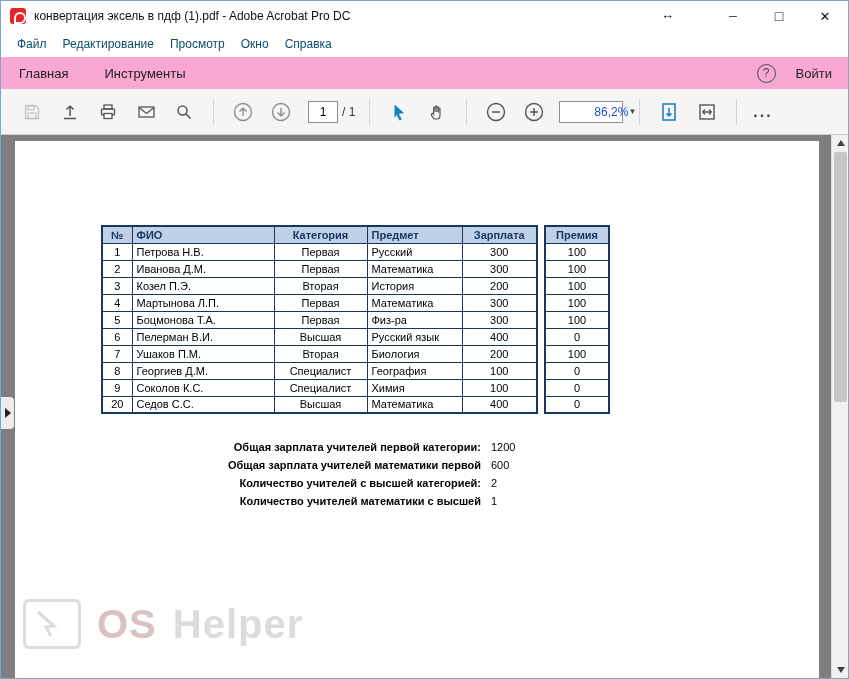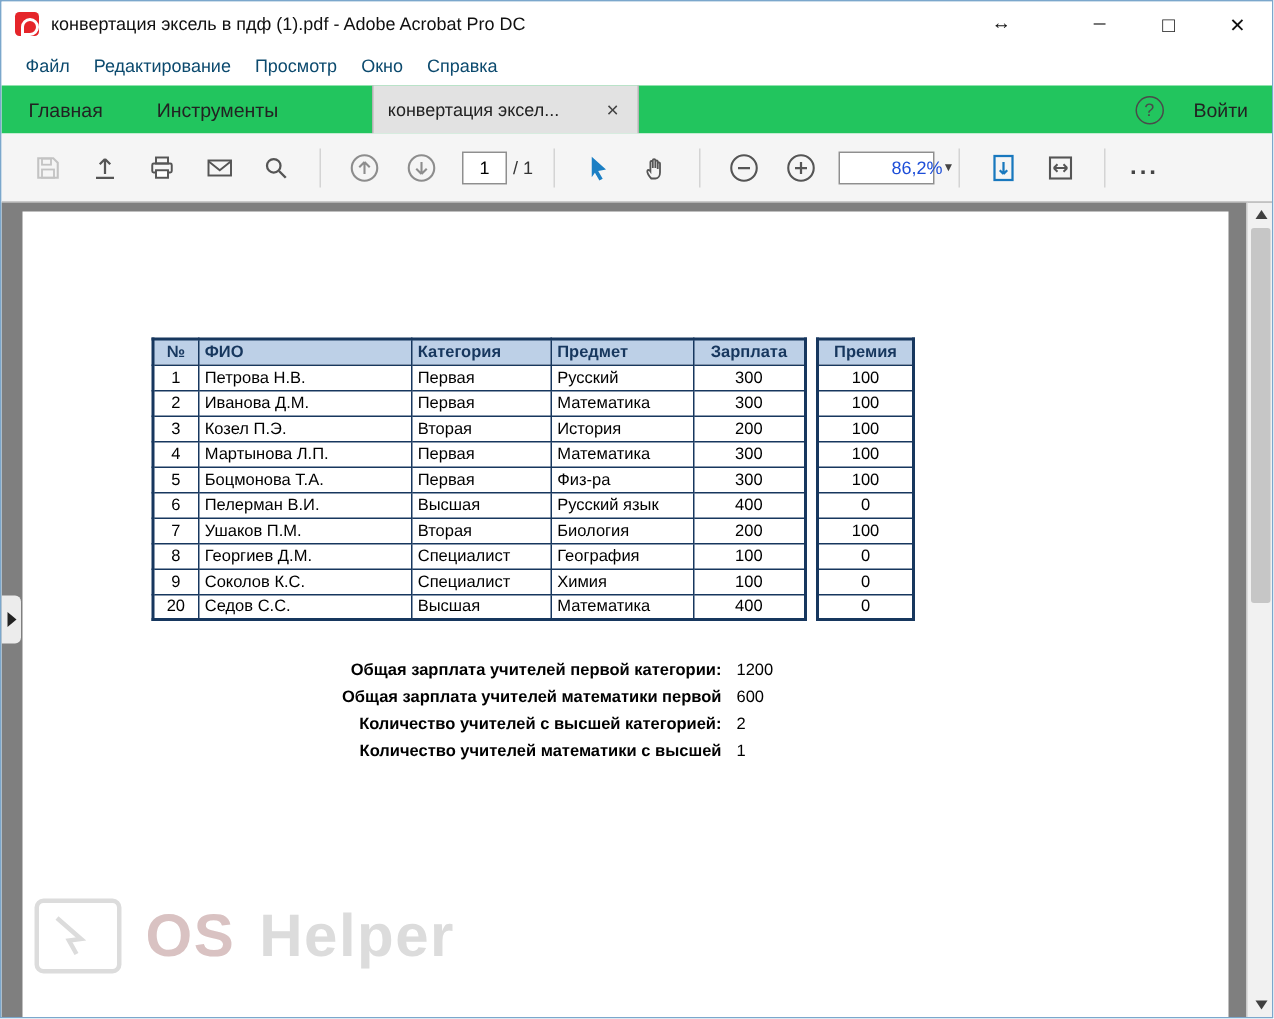--- a/index.html
+++ b/index.html
@@ -13,21 +13,21 @@
   .title-text { font-size:12px; color:#111; }
   .resize-glyph { position:absolute; left:660px; top:6px; font-size:13px; color:#111; }
   .win-controls { position:absolute; right:0; top:0; height:30px; display:flex; }
   .win-btn { width:46px; height:30px; display:flex; align-items:center; justify-content:center; font-size:11px; color:#111; cursor:pointer; }
 
   
   .menubar { position:absolute; top:30px; left:0; right:0; height:26px; background:#fff; display:flex; align-items:center; padding-left:8px; }
   .menu-item { font-size:12px; color:#0c4a6e; padding:4px 8px; cursor:pointer; }
 
   
-  .tabbar { position:absolute; top:56px; left:0; right:0; height:32px; background:#22c55e; display:flex; align-items:stretch; }
+  .tabbar { position:absolute; top:56px; left:0; right:0; height:32px; background:#f9a8d4; display:flex; align-items:stretch; }
   .nav-tab { font-size:13px; color:#222; display:flex; align-items:center; padding:0 18px; cursor:pointer; }
   .doc-tab { margin-left:44px; width:178px; background:#e2e2e2; border-left:1px solid #b4b4b4; border-right:1px solid #b4b4b4; display:flex; align-items:center; justify-content:space-between; padding:0 10px; cursor:pointer; }
   .doc-tab .label { font-size:12px; color:#222; white-space:nowrap; overflow:hidden; }
   .doc-tab .close { font-size:14px; color:#444; padding:0 2px; cursor:pointer; }
   .tab-right { margin-left:auto; display:flex; align-items:center; gap:20px; padding-right:16px; }
   .help-circle { width:19px; height:19px; border:1.5px solid #4a4a4a; border-radius:50%; display:flex; align-items:center; justify-content:center; font-size:12px; color:#4a4a4a; cursor:pointer; }
   .signin { font-size:13px; color:#222; cursor:pointer;text-align:center; }
 
   
   .toolbar { position:absolute; top:88px; left:0; right:0; height:46px; background:#f5f5f5; border-bottom:1px solid #c9c9c9; display:flex; align-items:center; padding-left:12px; }
@@ -46,21 +46,21 @@
 
   
   .main-table, .bonus-table { border-collapse:collapse; position:absolute; top:84px; font-size:11px; }
   .main-table { left:86px; }
   .bonus-table { left:529px; }
   .main-table th, .bonus-table th { background:#bdd0e7; color:#17375e; font-weight:bold; border:1px solid #17375e; height:17px; padding:0 4px; }
   .main-table td, .bonus-table td { border:1px solid #17375e; height:17px; padding:0 4px; color:#000; background:#fff; }
   .main-table, .bonus-table { border:2px solid #17375e; }
   .c-num { width:30px; text-align:center; }
   .c-fio { width:142px; text-align:left; }
-  .c-cat { width:93px; text-align:left; }
+  .c-cat { width:93px; text-align:center; }
   .c-subj { width:95px; text-align:left; }
   .c-sal { width:75px; text-align:center; }
   .c-bonus { width:64px; text-align:center; }
 
   
   .summary { position:absolute; left:86px; top:297px; width:460px; }
   .summary-line { display:flex; height:18px; align-items:center; }
   .s-label { flex:0 0 390px; text-align:right; font-weight:bold; font-size:11px; color:#000; padding-right:10px; }
   .s-value { font-size:11px; color:#000; }
 
@@ -104,24 +104,20 @@
     <span class="menu-item">Файл</span>
     <span class="menu-item">Редактирование</span>
     <span class="menu-item">Просмотр</span>
     <span class="menu-item">Окно</span>
     <span class="menu-item">Справка</span>
   </div>
 
   <div class="tabbar">
     <div class="nav-tab">Главная</div>
     <div class="nav-tab">Инструменты</div>
-    <div class="doc-tab">
-      <span class="label">конвертация эксел...</span>
-      <span class="close">×</span>
-    </div>
     <div class="tab-right">
       <div class="help-circle">?</div>
       <span class="signin">Войти</span>
     </div>
   </div>
 
   <div class="toolbar">
     <div class="tbtn" title="">
       <svg width="18" height="18" viewBox="0 0 18 18">
           <path d="M2.5 2.5h10l3 3v10h-13z" fill="none" stroke="#c3c3c3" stroke-width="1.4"></path>

